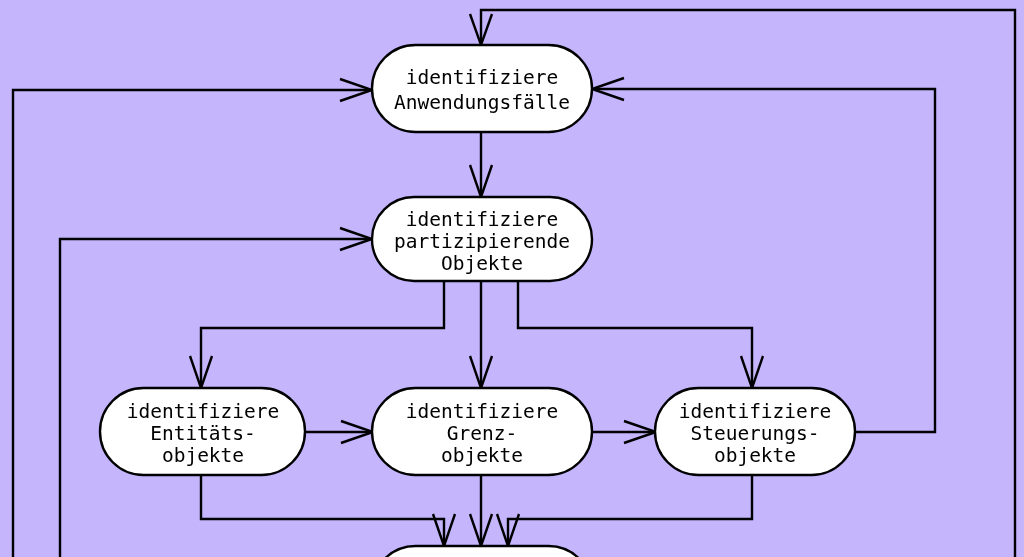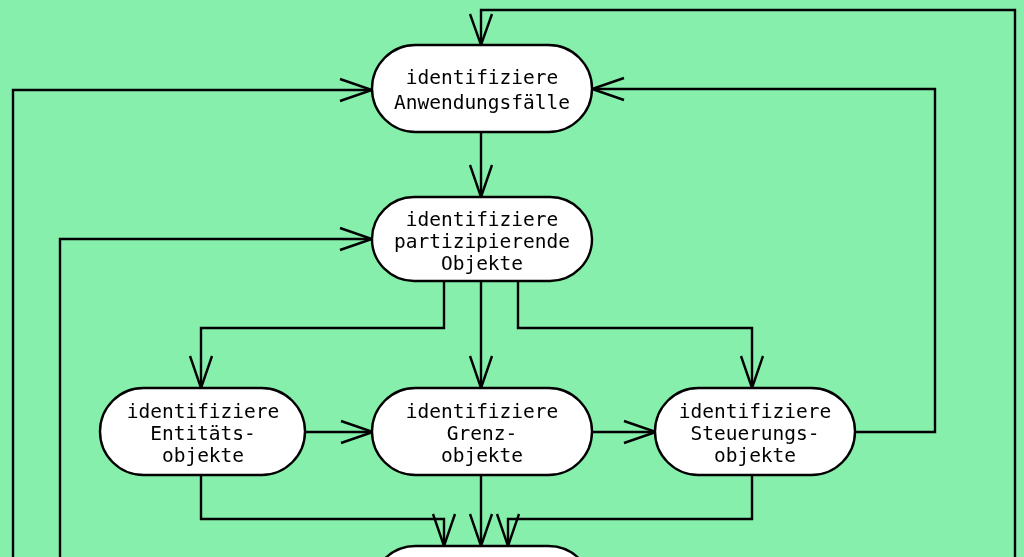--- a/index.html
+++ b/index.html
@@ -4,21 +4,21 @@
 <style>
   html, body {
     margin: 0;
     padding: 0;
     background: #ffffff;
   }
   #diagram-root {
     position: relative;
     width: 1024px;
     height: 557px;
-    background: #86efac;
+    background: #c4b5fd;
     overflow: hidden;
     font-family: "DejaVu Sans Mono", "Liberation Mono", monospace;
   }
   #flow-svg {
     position: absolute;
     top: 0;
     left: 0;
     width: 1024px;
     height: 557px;
   }

